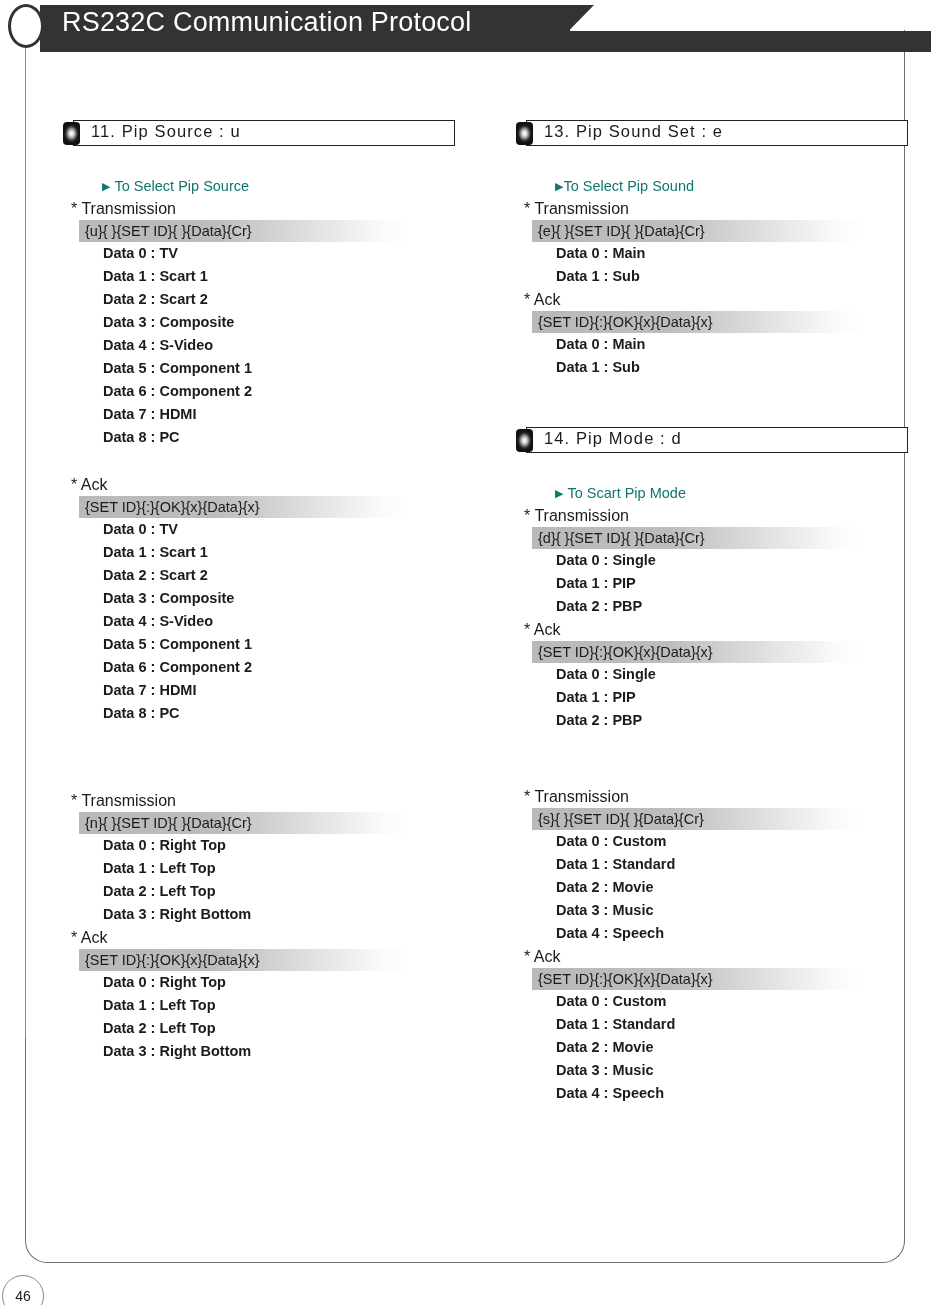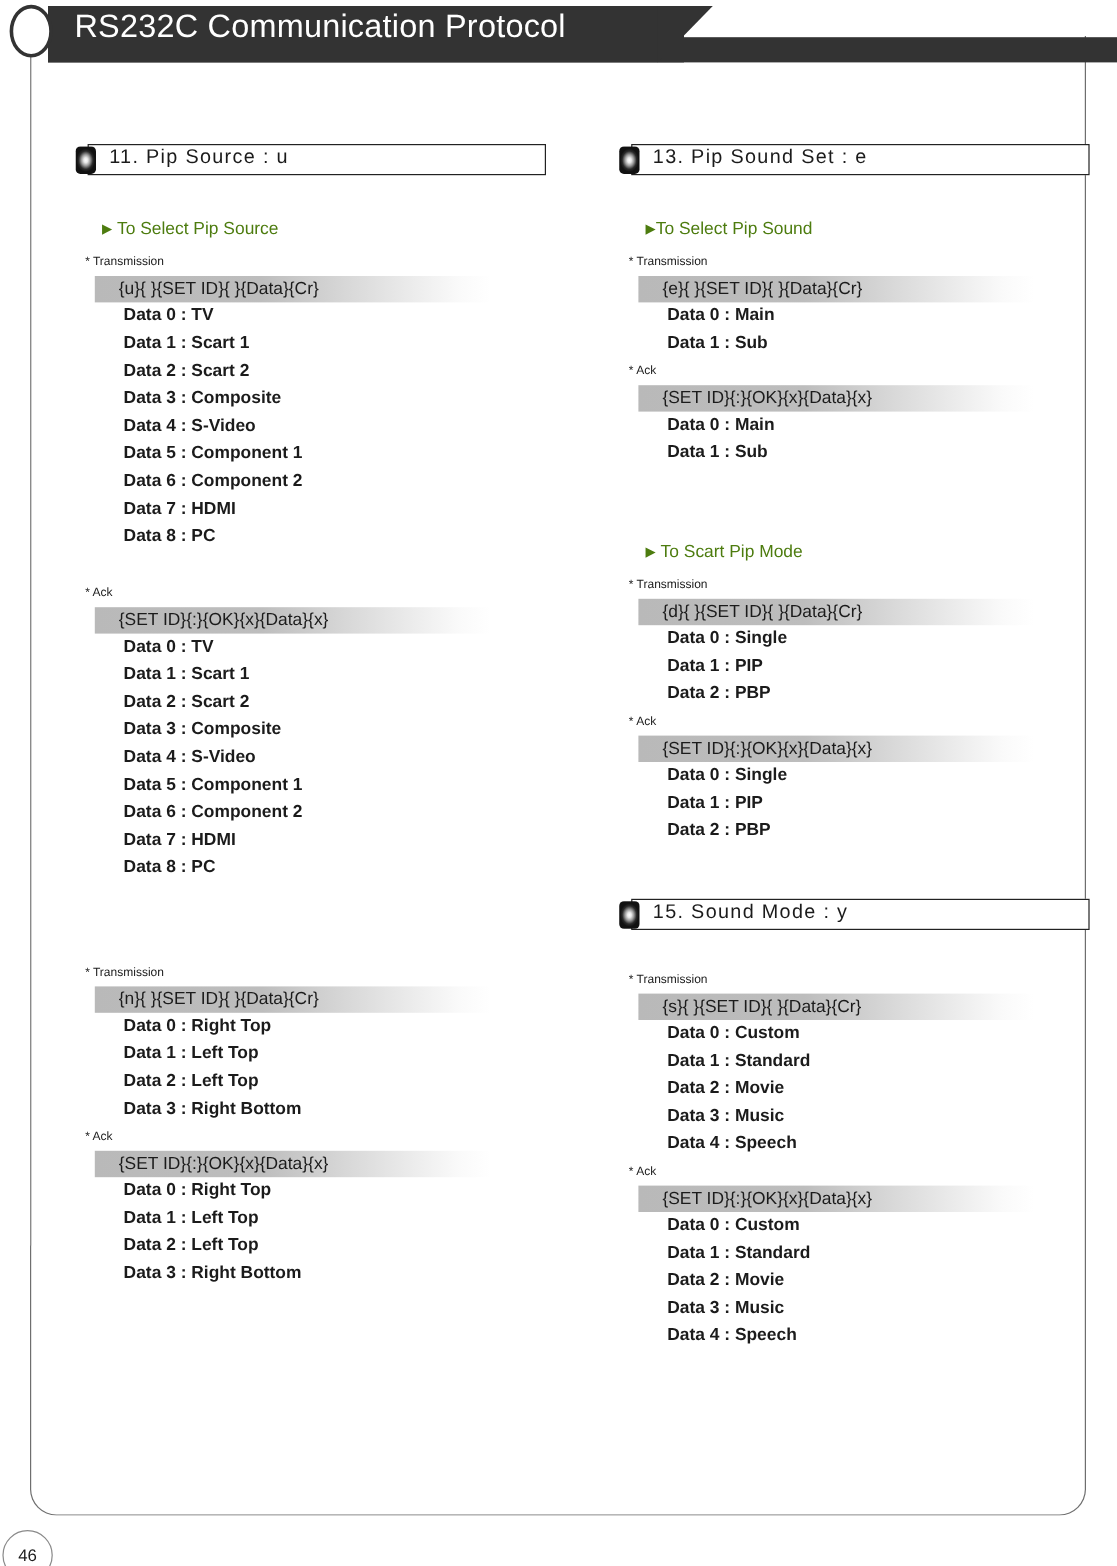--- a/index.html
+++ b/index.html
@@ -141,47 +141,48 @@
     font-family: "Liberation Sans", sans-serif;
   }
 
   .section-body {
     padding-left: 30px;
     padding-top: 8px;
   }
 
   .line-bullet {
     font-size: 14.5px;
-    color: #4d7c0f;
-    line-height: 30px;
-    white-space: nowrap;
+    color: #0f766e;
+    line-height: 20px;
+    white-space: nowrap;
+    margin-left: 17px;
   }
   .line-bullet .arrow {
     font-size: 11px;
     position: relative;
     top: -1px;
     margin-right: 4px;
   }
   .line-bullet.tight .arrow { margin-right: 0px; }
 
   .line-star {
-    font-size: 10px;
+    font-size: 16px;
     color: #1b1b1b;
     line-height: 23px;
     white-space: nowrap;
     margin-left: -14px;
   }
 
   .cmd {
     font-size: 14.5px;
     color: #1b1b1b;
     line-height: 22px;
     height: 22px;
     white-space: nowrap;
-    padding-left: 20px;
+    padding-left: 6px;
     margin-left: -6px;
     background: linear-gradient(to right, #b9b9b9 0%, #bdbdbd 42%, #e2e2e2 72%, #fafafa 92%, #ffffff 100%);
     width: 330px;
     box-sizing: border-box;
   }
 
   .datum {
     font-size: 14.5px;
     color: #1b1b1b;
     line-height: 23px;
@@ -287,40 +288,40 @@
         <div class="cmd">{e}{ }{SET ID}{ }{Data}{Cr}</div>
         <div class="datum">Data 0 : Main</div>
         <div class="datum">Data 1 : Sub</div>
         <div class="line-star">* Ack</div>
         <div class="cmd">{SET ID}{:}{OK}{x}{Data}{x}</div>
         <div class="datum">Data 0 : Main</div>
         <div class="datum">Data 1 : Sub</div>
       </div>
     </div>
     <div class="section" style="margin-bottom: 45px;">
+      <div class="section-head">
+        <div class="section-head-box"></div>
+        <div class="section-head-icon"></div>
+        <div class="section-head-title">14. Pip Mode : d</div>
+      </div>
       <div class="section-body">
         <div class="line-bullet"><span class="arrow">▶</span><span>To Scart Pip Mode</span></div>
         <div class="line-star">* Transmission</div>
         <div class="cmd">{d}{ }{SET ID}{ }{Data}{Cr}</div>
         <div class="datum">Data 0 : Single</div>
         <div class="datum">Data 1 : PIP</div>
         <div class="datum">Data 2 : PBP</div>
         <div class="line-star">* Ack</div>
         <div class="cmd">{SET ID}{:}{OK}{x}{Data}{x}</div>
         <div class="datum">Data 0 : Single</div>
         <div class="datum">Data 1 : PIP</div>
         <div class="datum">Data 2 : PBP</div>
       </div>
     </div>
     <div class="section">
-      <div class="section-head">
-        <div class="section-head-box"></div>
-        <div class="section-head-icon"></div>
-        <div class="section-head-title">15. Sound Mode : y</div>
-      </div>
       <div class="section-body">
         <div class="line-star">* Transmission</div>
         <div class="cmd">{s}{ }{SET ID}{ }{Data}{Cr}</div>
         <div class="datum">Data 0 : Custom</div>
         <div class="datum">Data 1 : Standard</div>
         <div class="datum">Data 2 : Movie</div>
         <div class="datum">Data 3 : Music</div>
         <div class="datum">Data 4 : Speech</div>
         <div class="line-star">* Ack</div>
         <div class="cmd">{SET ID}{:}{OK}{x}{Data}{x}</div>

